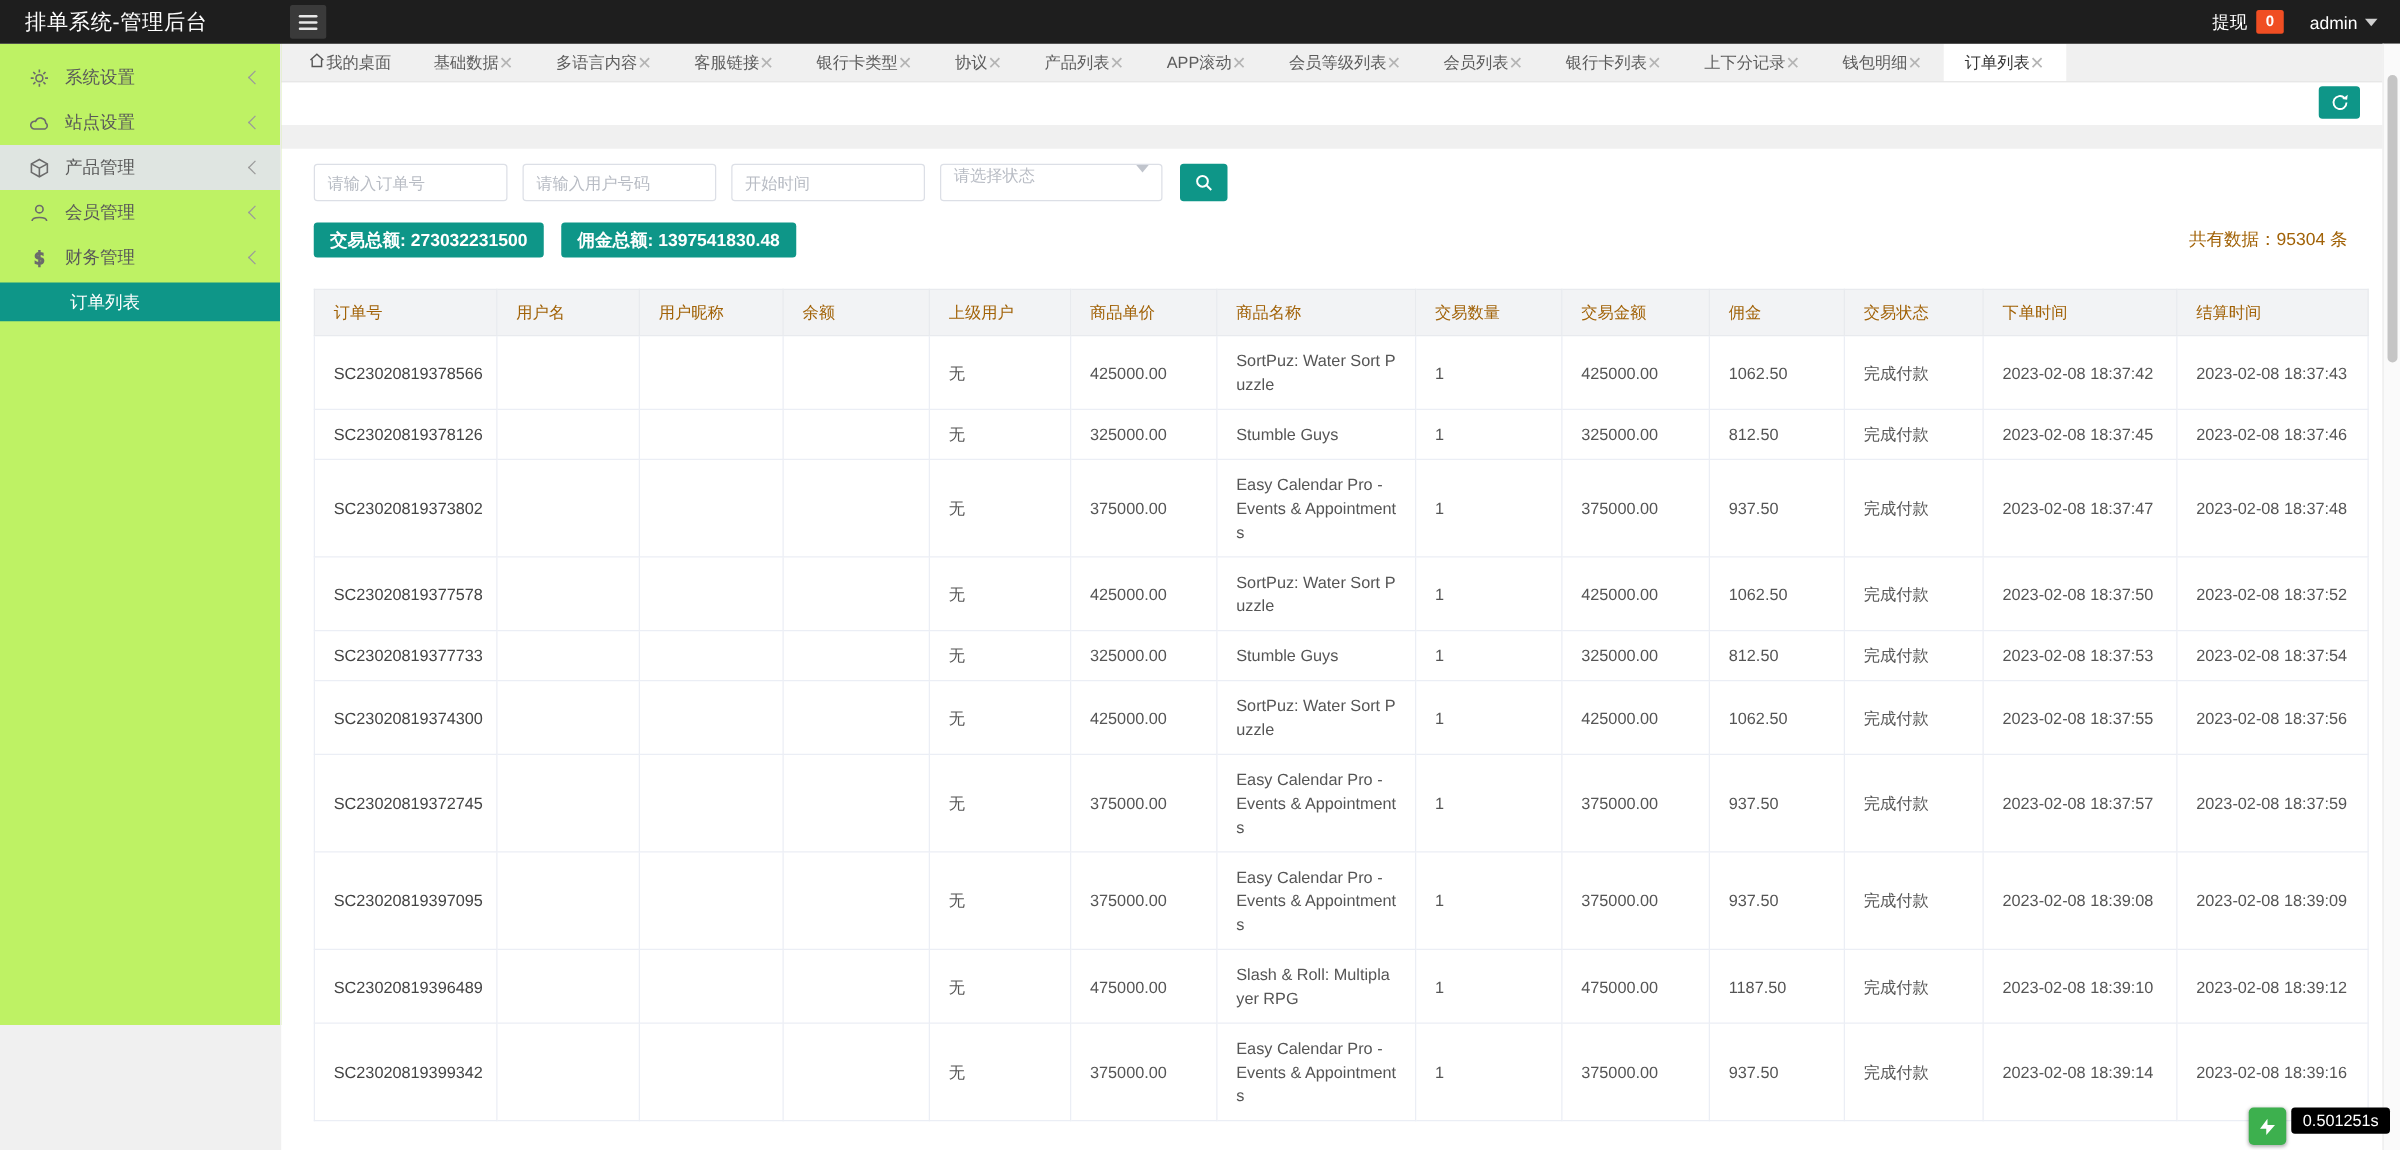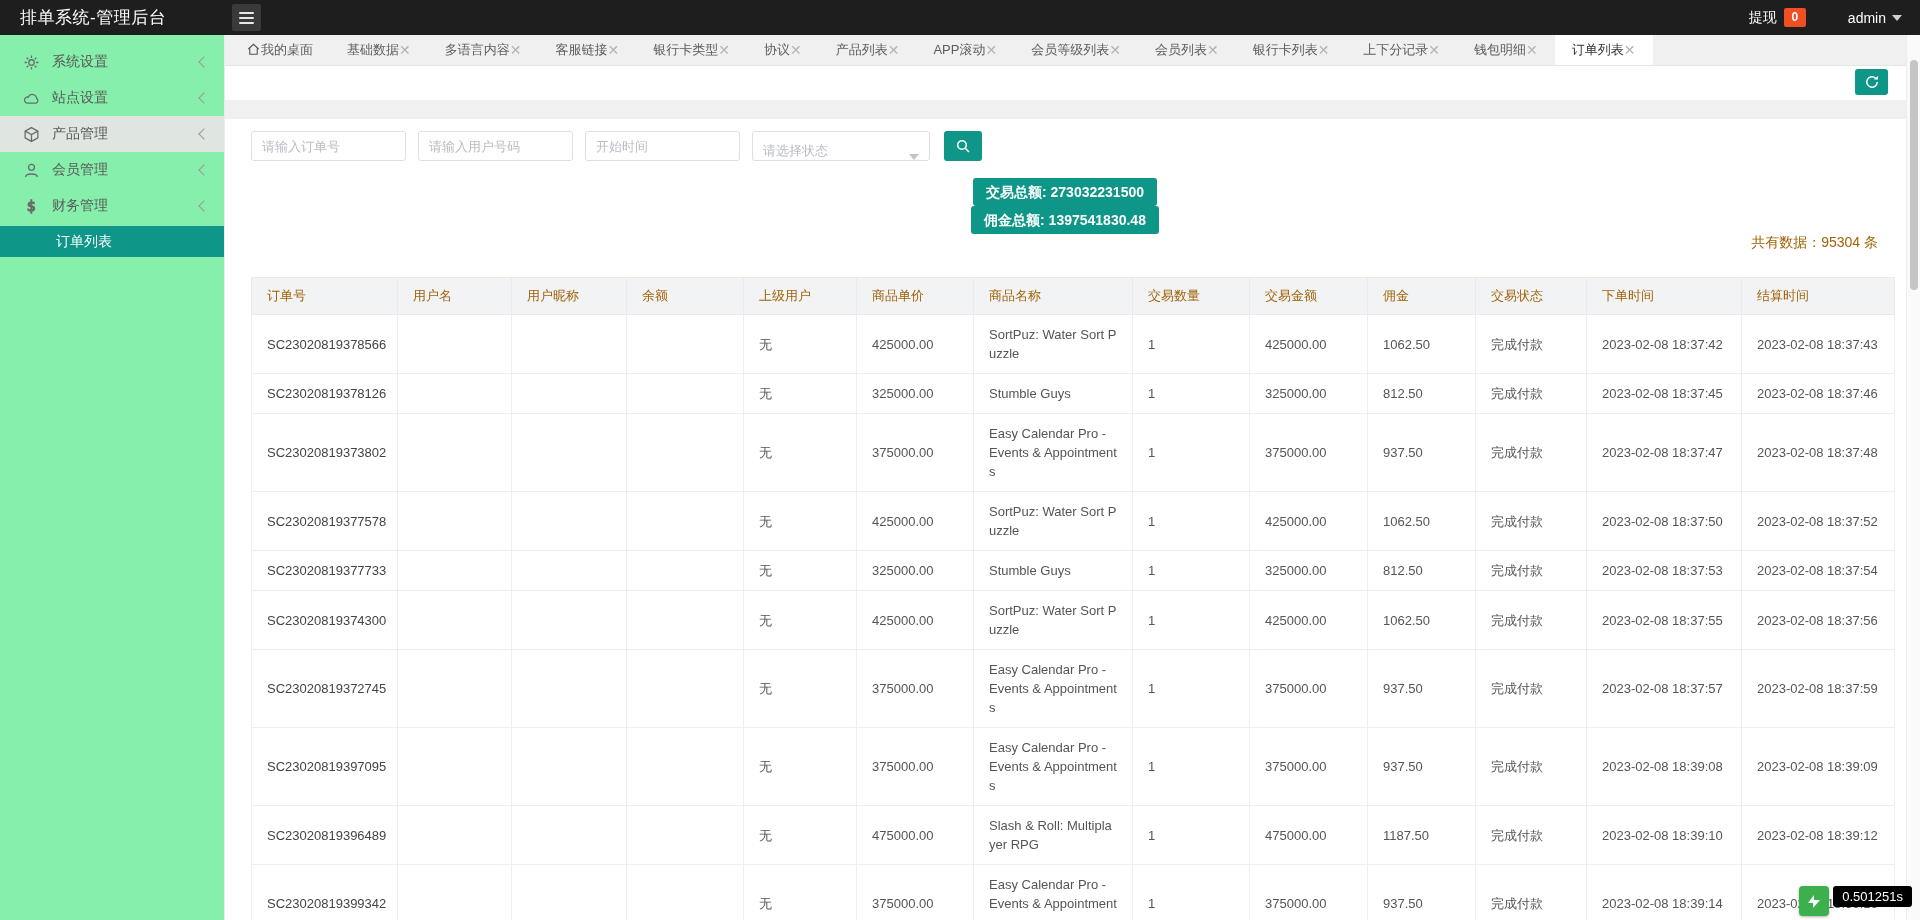--- a/index.html
+++ b/index.html
@@ -4,28 +4,28 @@
 <style>
   * { margin:0; padding:0; box-sizing:border-box; }
   html,body { width:1920px; height:920px; overflow:hidden; }
   body { font-family:"Liberation Sans","DejaVu Sans",sans-serif; background:#f0f0f0; position:relative; }
 
   
   .topbar { position:absolute; left:0; top:0; width:1920px; height:35px; background:#1e1e1e; color:#fff; z-index:30; }
   .topbar .title { position:absolute; left:20px; top:0; line-height:35px; font-size:17px; font-weight:500; letter-spacing:.5px; }
   .hamburger { position:absolute; left:232px; top:4px; width:29px; height:27px; background:#3a3a3a; border-radius:2px; cursor:pointer; display:flex; flex-direction:column; justify-content:center; gap:3px; padding:0 7px; }
   .hamburger i { display:block; height:2px; background:#e8e8e8; border-radius:1px; }
-  .topbar-right { position:absolute; right:18px; top:0; height:35px; display:flex; align-items:center; gap:24px; }
+  .topbar-right { position:absolute; right:18px; top:0; height:35px; display:flex; align-items:center; gap:3px; }
   .withdraw { display:flex; align-items:center; gap:7px; font-size:14px; cursor:pointer; }
   .withdraw-badge { display:inline-block; min-width:22px; height:19px; line-height:19px; text-align:center; background:#f04e23; color:#fff; font-size:12px; font-weight:bold; border-radius:2px; }
   .userbox { display:flex; align-items:center; gap:6px; font-size:14px; cursor:pointer; margin-left:18px; }
   .caret-down { width:0; height:0; border-left:5px solid transparent; border-right:5px solid transparent; border-top:6px solid #cfcfcf; }
 
   
-  .sidebar { position:absolute; left:0; top:35px; width:225px; height:885px; background:#86efac; border-right:1px solid #ececec; z-index:20; }
+  .sidebar { position:absolute; left:0; top:35px; width:225px; height:785px; background:#bef264; border-right:1px solid #ececec; z-index:20; }
   .side-menu { padding-top:9px; }
   .side-item { height:36px; display:flex; align-items:center; padding:0 16px 0 22px; cursor:pointer; color:#595959; font-size:14px; }
   .side-item.highlight { background:#dfe5e1; }
   .s-icon { width:18px; height:18px; margin-right:12px; display:inline-flex; align-items:center; justify-content:center; color:#6b6b6b; }
   .s-icon svg { width:17px; height:17px; stroke:#6b6b6b; fill:none; stroke-width:1.2; }
   .s-label { flex:1; }
   .chev { width:8px; height:8px; border-left:1.5px solid #9a9a9a; border-bottom:1.5px solid #9a9a9a; }
   .chev.left { transform:rotate(45deg); }
   .chev.down { transform:rotate(-45deg); margin-top:-4px; }
   .side-sub { height:31px; line-height:31px; background:#0e9688; color:#fff; font-size:14px; padding-left:56px; cursor:pointer; margin-top:2px; }
@@ -39,26 +39,26 @@
   .tab .x { color:#b4b4b4; font-size:14px; line-height:1; }
   .toolbar { height:34px; background:#fff; position:relative; }
   .refresh-btn { position:absolute; right:18px; top:3px; width:33px; height:26px; background:#0e9688; border:none; border-radius:3px; cursor:pointer; display:flex; align-items:center; justify-content:center; }
   .gap { height:19px; background:#f0f0f0; }
   .card { background:#fff; height:801px; padding:12px 13px 0 26px; overflow:hidden; }
 
   
   .filters { display:flex; align-items:center; margin-top:0; }
   .f-input { width:155px; height:30px; border:1px solid #dcdfe6; border-radius:3px; padding:0 10px; font-size:13px; color:#333; margin-right:12px; font-family:inherit; }
   .f-input::placeholder { color:#b8bcc4; }
-  .f-select { width:178px; height:30px; border:1px solid #dcdfe6; border-radius:3px; padding:0 10px; font-size:13px; color:#b8bcc4; margin-right:14px; display:flex; align-items:flex-end; justify-content:space-between; cursor:pointer; background:#fff; }
+  .f-select { width:178px; height:30px; border:1px solid #dcdfe6; border-radius:3px; padding:0 10px; font-size:13px; color:#b8bcc4; margin-right:14px; display:flex; align-items:flex-start; justify-content:space-between; cursor:pointer; background:#fff; }
   .f-select .caret { width:0; height:0; border-left:5px solid transparent; border-right:5px solid transparent; border-top:6px solid #c0c4cc; }
   .search-btn { width:38px; height:30px; background:#0e9688; border:none; border-radius:3px; cursor:pointer; display:flex; align-items:center; justify-content:center; }
 
   
-  .summary { display:flex; align-items:center; margin-top:17px;flex-direction:column; }
+  .summary { display:flex; align-items:center; margin-top:17px; }
   .badge { height:28px; line-height:28px; background:#0e9688; color:#fff; font-size:14px; font-weight:bold; border-radius:3px; padding:0 13px; margin-right:14px; }
   .count { margin-left:auto; font-size:14px; color:#a16207; padding-right:15px; }
 
   
   .tablewrap { margin-top:25px; }
   table { border-collapse:collapse; table-layout:fixed; width:1643px; border:1px solid #ebeef5; }
   th { background:#f2f3f5; color:#a16207; font-weight:normal; font-size:13px; text-align:left; padding:9px 15px; border:1px solid #e8eaee; height:16px; }
   td { font-size:13px; color:#555; padding:10px 15px; border:1px solid #ebeef5; height:26px; vertical-align:middle; line-height:19px; background:#fff; }
   td.prod { word-break:break-all; }
   td.ono { color:#444; }

